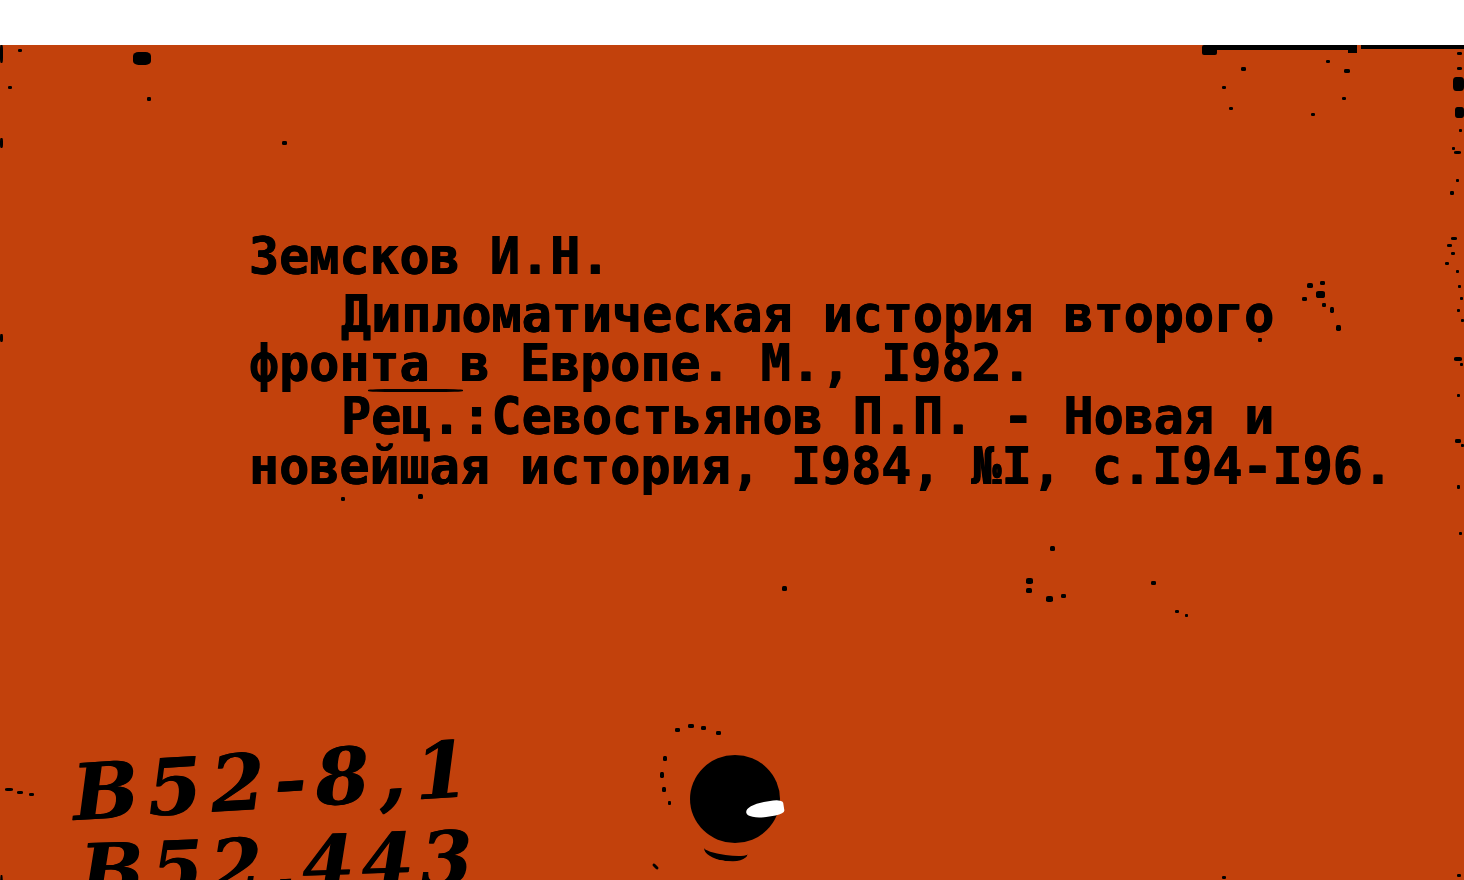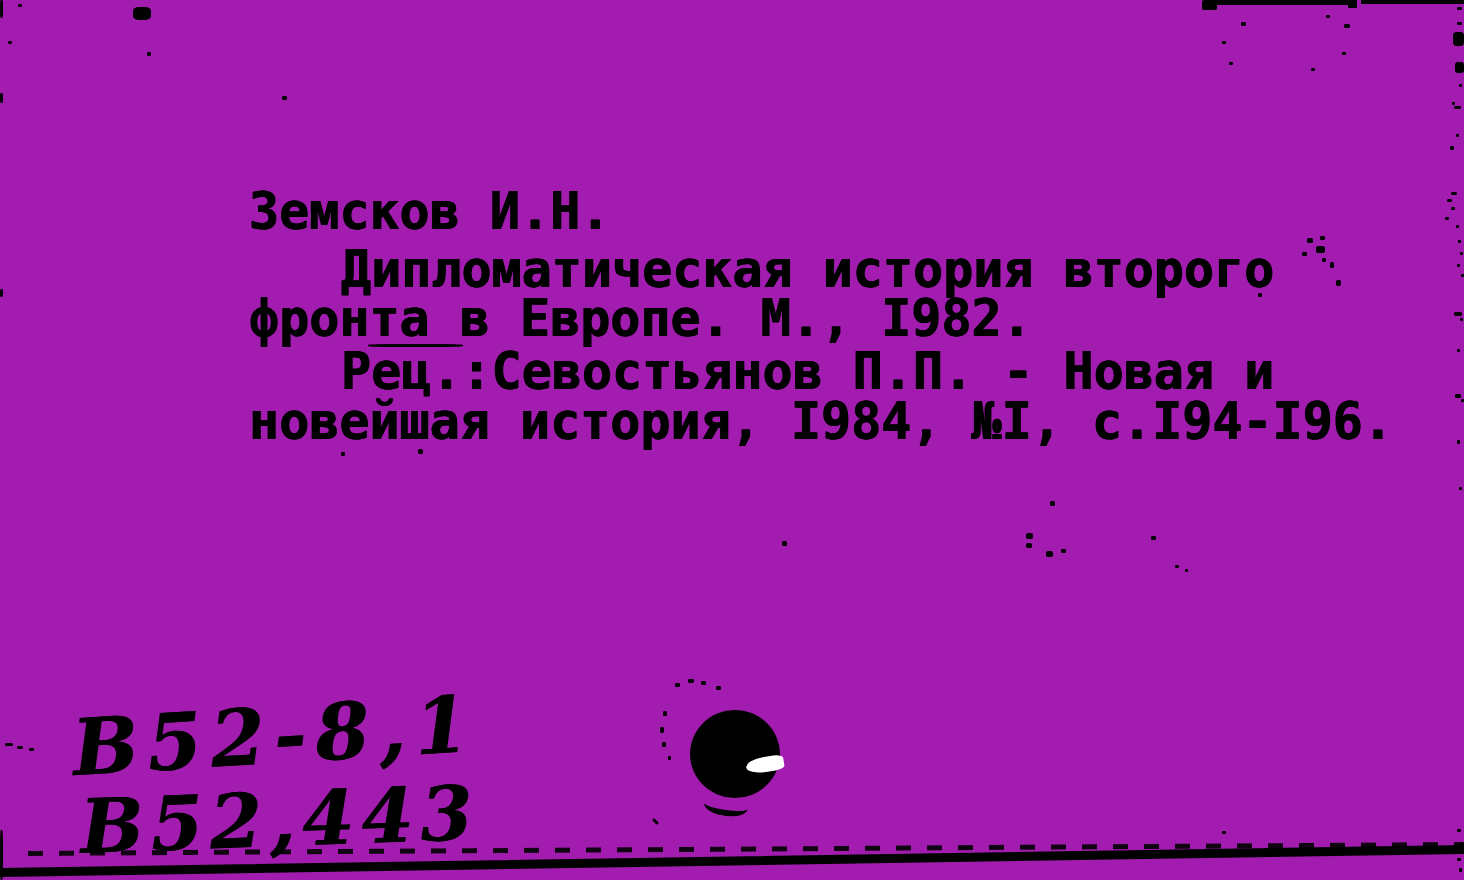--- a/index.html
+++ b/index.html
@@ -1,21 +1,21 @@
 <!DOCTYPE html>
 <html><head>
 <meta charset="utf-8">
 <style>
   html,body{margin:0;padding:0;}
   body{
     width:1464px;height:880px;position:relative;overflow:hidden;
     background:#ffffff;
     font-family:"DejaVu Sans Mono", monospace;
   }
-  .card{position:absolute;inset:0;background:#a21caf;}
+  .card{position:absolute;inset:0;background:#c2410c;margin-top:45px;}
   
   .tline{
     position:absolute;
     font-family:"DejaVu Sans Mono", monospace;
     font-weight:700;
     font-size:50px;
     line-height:1.05;
     color:#000;
     white-space:pre;
     text-shadow:0.6px 0 0 #000, -0.4px 0 0 #000;

